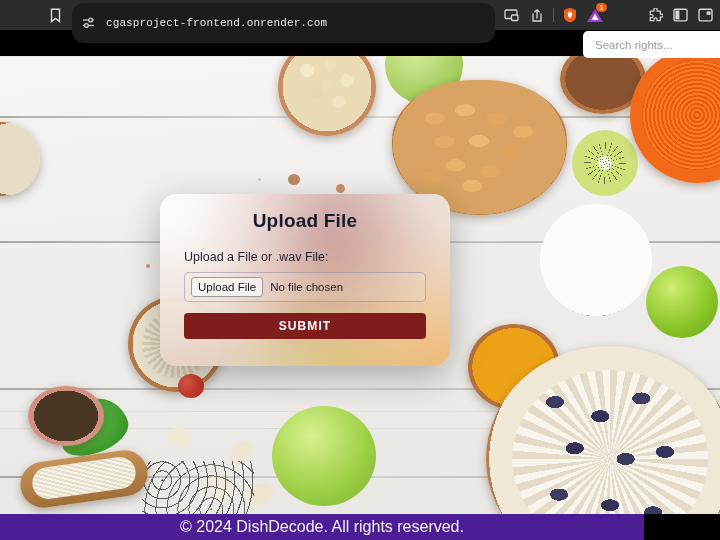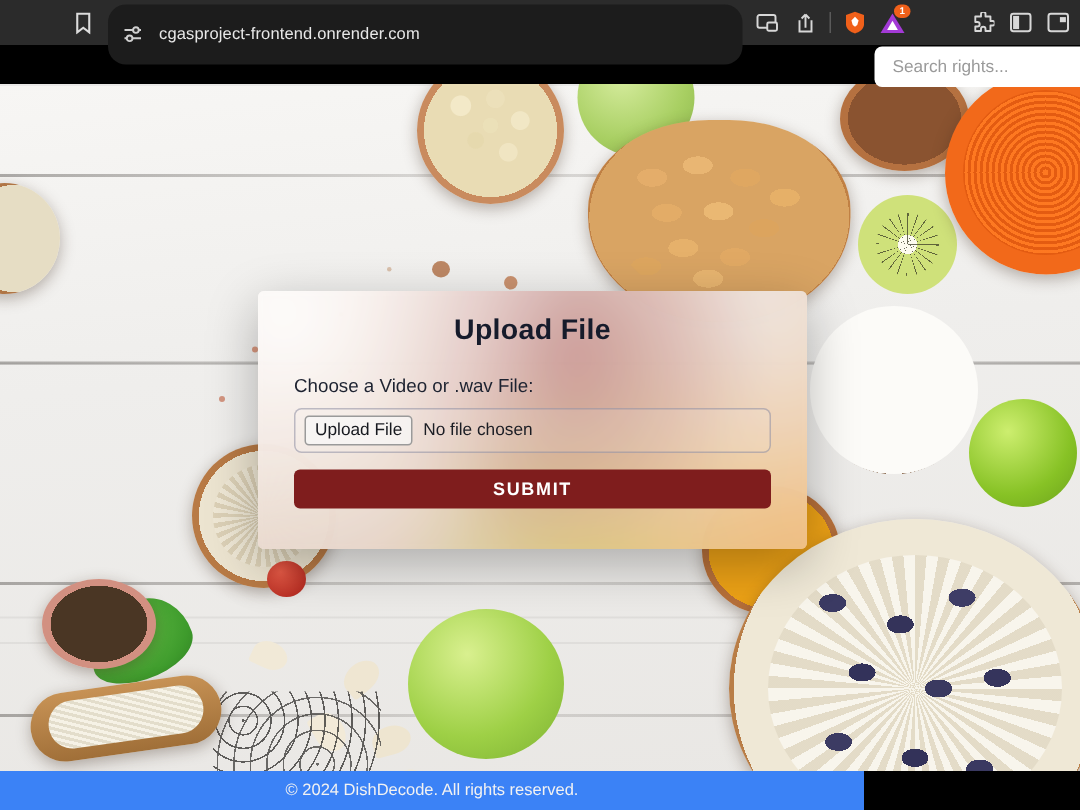--- a/index.html
+++ b/index.html
@@ -52,20 +52,21 @@
   .omnibox {
     position: absolute;
     left: 72px; top: 3px;
     width: 423px; height: 40px;
     background: #1c1c1c;
     border-radius: 12px;
     display: flex;
     align-items: center;
     padding-left: 8px;
     box-sizing: border-box;
+    font-family: Liberation Mono, monospace;
   }
   .omnibox .url {
     color: #e8e8e8;
     font-size: 11px;
     letter-spacing: 0.1px;
     margin-left: 8px;
     white-space: nowrap;
     overflow: hidden;
   }
 
@@ -175,23 +176,23 @@
     box-shadow: 0 3px 10px rgba(60,40,25,.35);
   }
   .speckle {
     position: absolute;
     border-radius: 50%;
   }
 
   
   .modal {
     position: absolute;
-    left: 172px; top: 164px;
-    width: 366px; height: 172px;
-    border-radius: 4px;
+    left: 160px; top: 164px;
+    width: 290px; height: 172px;
+    border-radius: 17px;
     overflow: hidden;
     z-index: 30;
     box-shadow: 0 10px 34px rgba(0,0,0,.28);
     background: rgba(255,255,255,0.34);
   }
   .modal-blur {
     position: absolute;
     inset: -30px;
     background:
       radial-gradient(circle at 12% 22%, rgba(255,255,255,.92) 0%, rgba(255,255,255,0) 46%),
@@ -266,24 +267,24 @@
     font-weight: bold;
     letter-spacing: 1.1px;
     font-family: "Liberation Sans", sans-serif;
     cursor: pointer;
   }
 
   
   .footer {
     position: absolute;
     left: 0; top: 484px;
-    width: 576px; height: 26px;
-    background: #3b82f6;
+    width: 644px; height: 26px;
+    background: #4c1d95;
     color: #f2f2f2;
-    font-size: 11px;
+    font-size: 16px;
     display: flex;
     align-items: center;
     justify-content: center;
     z-index: 20;
   }
 </style>
 </head>
 <body>
 
 <div id="screen">
@@ -472,21 +473,21 @@
         <div class="speckle" style="left:288px;top:118px;width:12px;height:11px;background:#b4764c;opacity:.85;"></div>
         <div class="speckle" style="left:336px;top:128px;width:9px;height:9px;background:#c07a4f;opacity:.8;"></div>
       </div>
     </div>
 
     <div class="modal">
       <div class="modal-blur"></div>
       <div class="modal-veil"></div>
       <div class="modal-body">
         <div class="modal-title">Upload File</div>
-        <div class="modal-label">Choose a Video or .wav File:</div>
+        <div class="modal-label">Upload a File or .wav File:</div>
         <div class="file-input">
           <span class="choose-btn">Upload File</span>
           <span class="no-file">No file chosen</span>
         </div>
         <button class="submit-btn">SUBMIT</button>
       </div>
     </div>
 
     <div class="footer">
       <span>© 2024 DishDecode. All rights reserved.</span>

